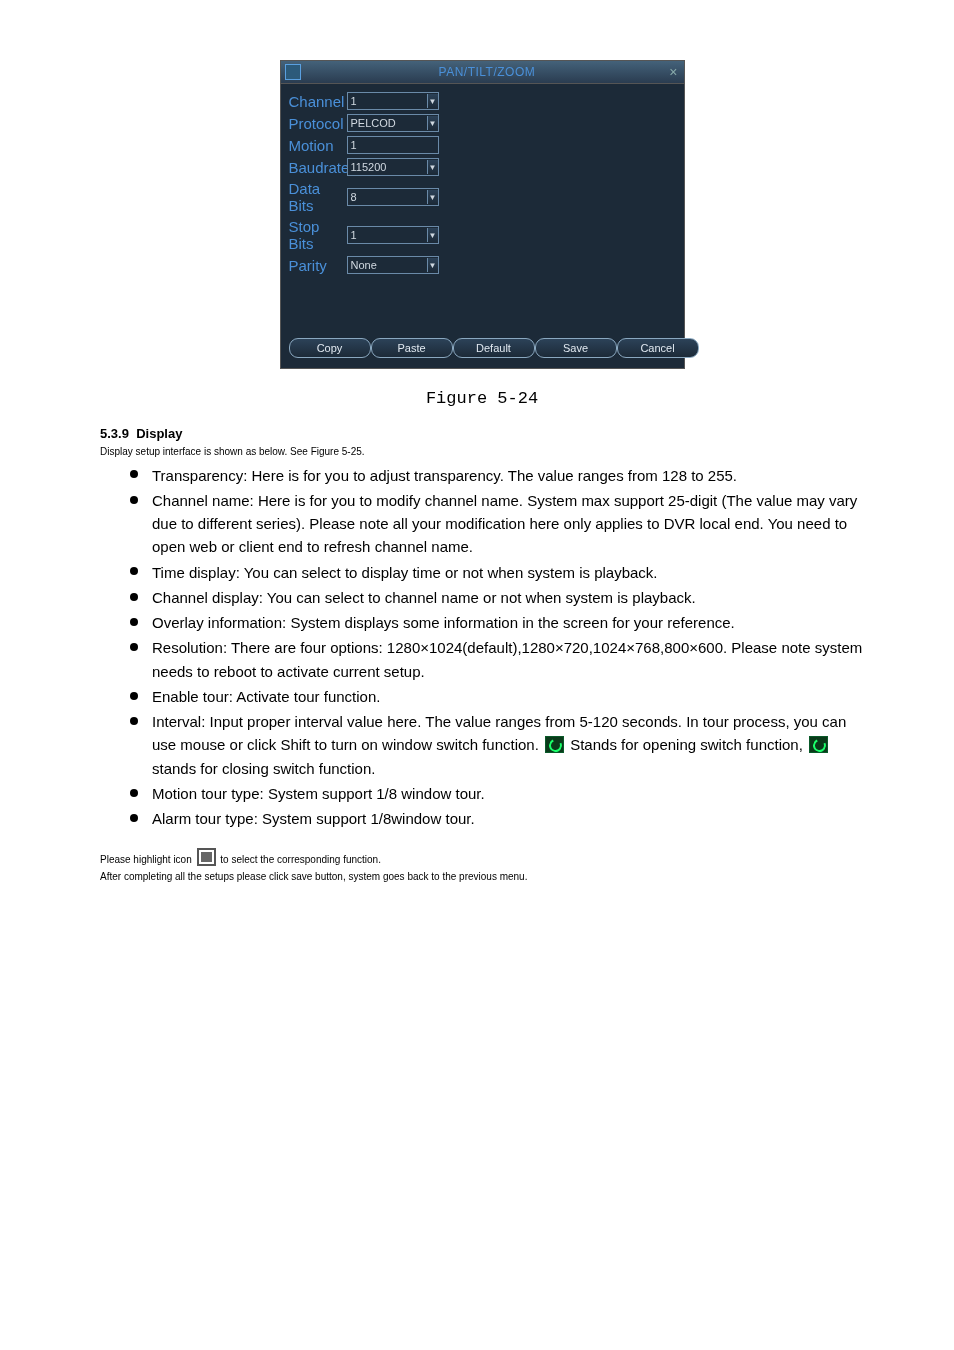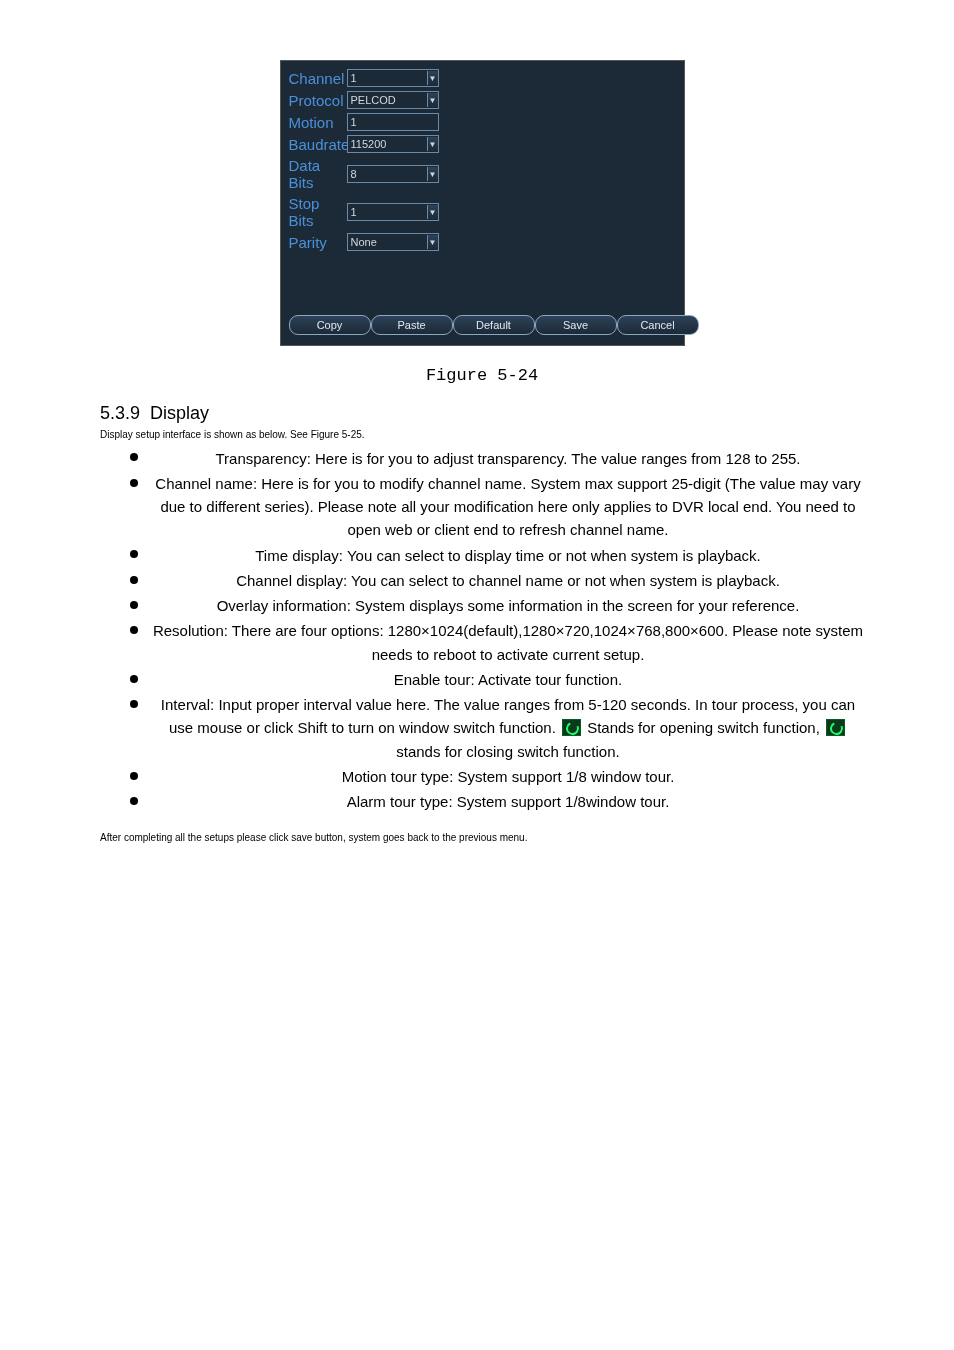--- a/index.html
+++ b/index.html
@@ -107,41 +107,40 @@
   }
   .btn-row .gap { flex:1; }
 
   .caption {
     text-align:center;
     font-size:17px;
     margin:18px 0 18px 0;
     font-family:Liberation Mono, monospace;
   }
   .section-head {
-    font-size:18px;
-    font-weight:normal;
+    font-size:13px;
+    font-weight:bold;
     margin-bottom:4px;
   }
   .para {
     font-size:10px;
     line-height:1.45;
     margin-bottom:2px;
   }
   ul.bul {
     list-style:none;
     padding:0 0 0 30px;
     margin:4px 0 4px 0;
   }
   ul.bul > li {
     position:relative;
     padding-left:22px;
     font-size:15px;
     line-height:1.55;
     margin-bottom:2px;
-    text-align:center;
   }
   ul.bul > li::before {
     content:"";
     position:absolute;
     left:0;
     top:0.45em;
     width:8px;height:8px;
     background:#000;
     border-radius:50%;
   }
@@ -178,20 +177,25 @@
     background:#666;
   }
 </style>
 </head>
 <body>
 
 <div class="page">
 
   <div class="fig-wrap">
     <div class="dialog">
+      <div class="titlebar">
+        <span class="ticon"></span>
+        <span class="title">PAN/TILT/ZOOM</span>
+        <span class="xbtn">×</span>
+      </div>
       <div class="dlg-body">
 
         <div class="form-row">
           <span class="lbl">Channel</span>
           <div class="field">
             <span>1</span>
             <span class="arrow">▼</span>
           </div>
         </div>
 
@@ -287,15 +291,20 @@
       <span> Stands for opening switch function, </span>
       <span class="inline-icon green"></span>
       <span> stands for closing switch function.</span>
     </li>
     <li>Motion tour type: System support 1/8 window tour.</li>
     <li>Alarm tour type: System support 1/8window tour.</li>
   </ul>
 
   <div style="height:14px"></div>
 
+  <div class="para">
+    <span>Please highlight icon </span>
+    <span class="inline-icon box"></span>
+    <span> to select the corresponding function.</span>
+  </div>
   <div class="para">After completing all the setups please click save button, system goes back to the previous menu.</div>
 
 </div>
 
 </body></html>

